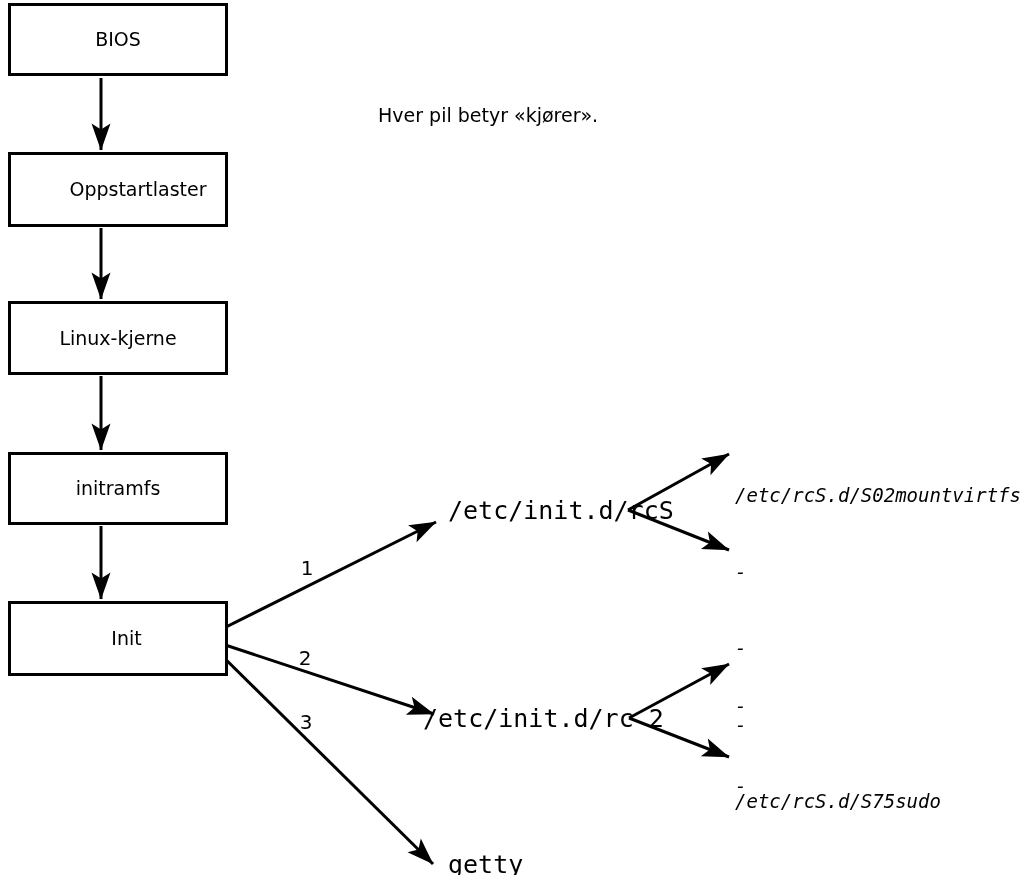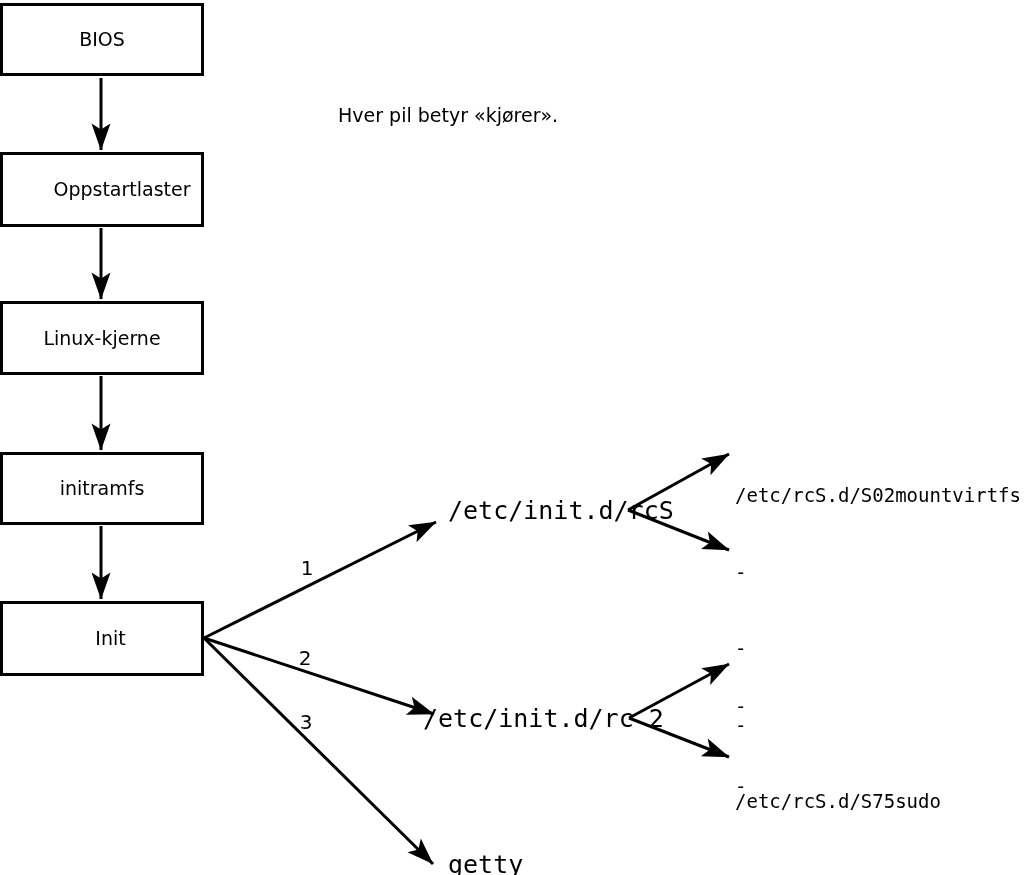--- a/index.html
+++ b/index.html
@@ -18,40 +18,40 @@
   }
   .lines-layer {
     position: absolute;
     left: 0;
     top: 0;
     width: 1024px;
     height: 875px;
   }
   .node {
     position: absolute;
-    left: 0;
-    width: 204px;
+    left: 8px;
+    width: 220px;
     border: 3px solid #000000;
     background: #ffffff;
     box-sizing: border-box;
     display: flex;
     align-items: center;
     justify-content: center;
     font-size: 19px;
     line-height: 1;
   }
   .node-bios           { top: 3px;   height: 73px; }
   .node-oppstartlaster { top: 152px; height: 75px; padding-left: 40px; }
   .node-linux-kjerne   { top: 301px; height: 74px; }
   .node-initramfs      { top: 452px; height: 73px; }
   .node-init           { top: 601px; height: 75px; padding-left: 17px; }
 
   .caption {
     position: absolute;
-    left: 338px;
+    left: 378px;
     top: 104px;
     font-size: 19px;
     line-height: 23px;
     white-space: pre;
   }
   .arrow-num {
     position: absolute;
     transform: translate(-50%, -50%);
     font-size: 20px;
     line-height: 1;
@@ -69,20 +69,21 @@
   .target-rcs   { left: 448px; top: 510px; transform: translateY(-50%); }
   .target-rc2   { left: 423px; top: 718px; transform: translateY(-50%); }
   .target-getty { left: 448px; top: 864px; transform: translateY(-50%); }
 
   .script-block {
     position: absolute;
     left: 735px;
     font-family: "DejaVu Sans Mono", "Liberation Mono", monospace;
     font-size: 19px;
     white-space: pre;
+    font-style: italic;
   }
   .script-block-rcs { top: 432px; line-height: 25.5px; }
   .script-block-rc2 { top: 640px; line-height: 26.5px; }
 </style>
 </head>
 <body>
 
 <div class="stage">
 
   <svg class="lines-layer" viewBox="0 0 1024 875" xmlns="http://www.w3.org/2000/svg">

